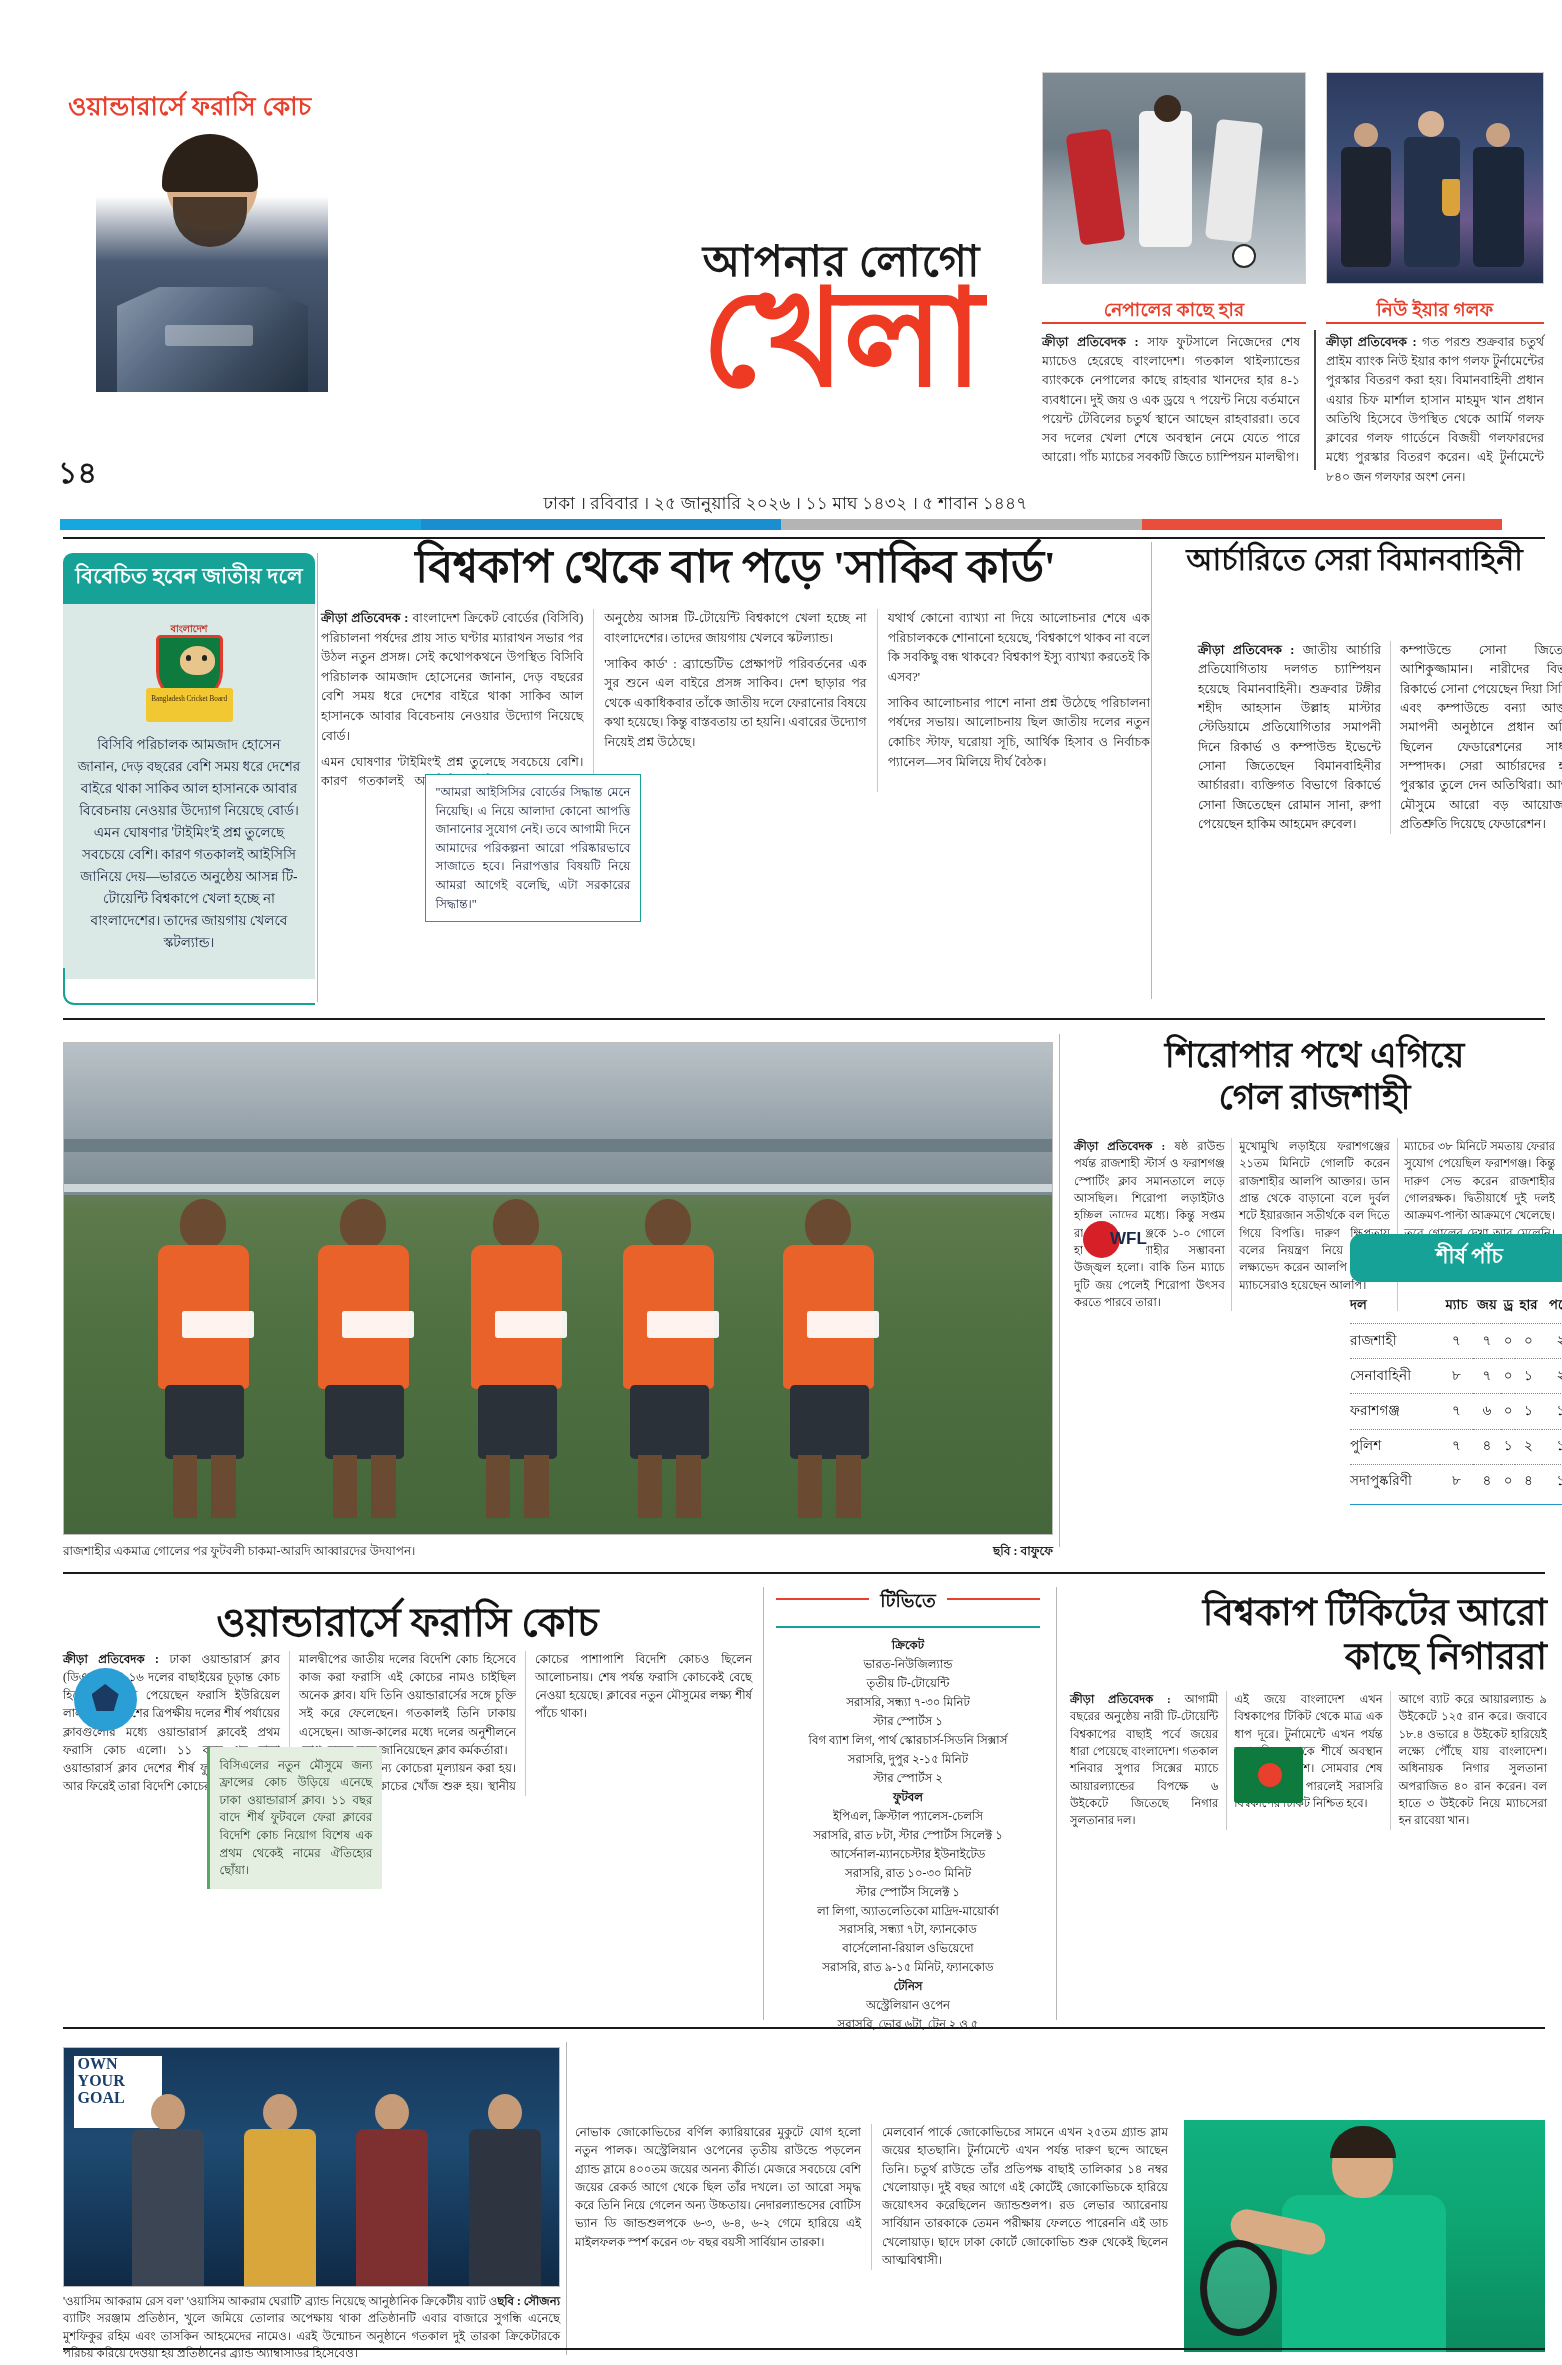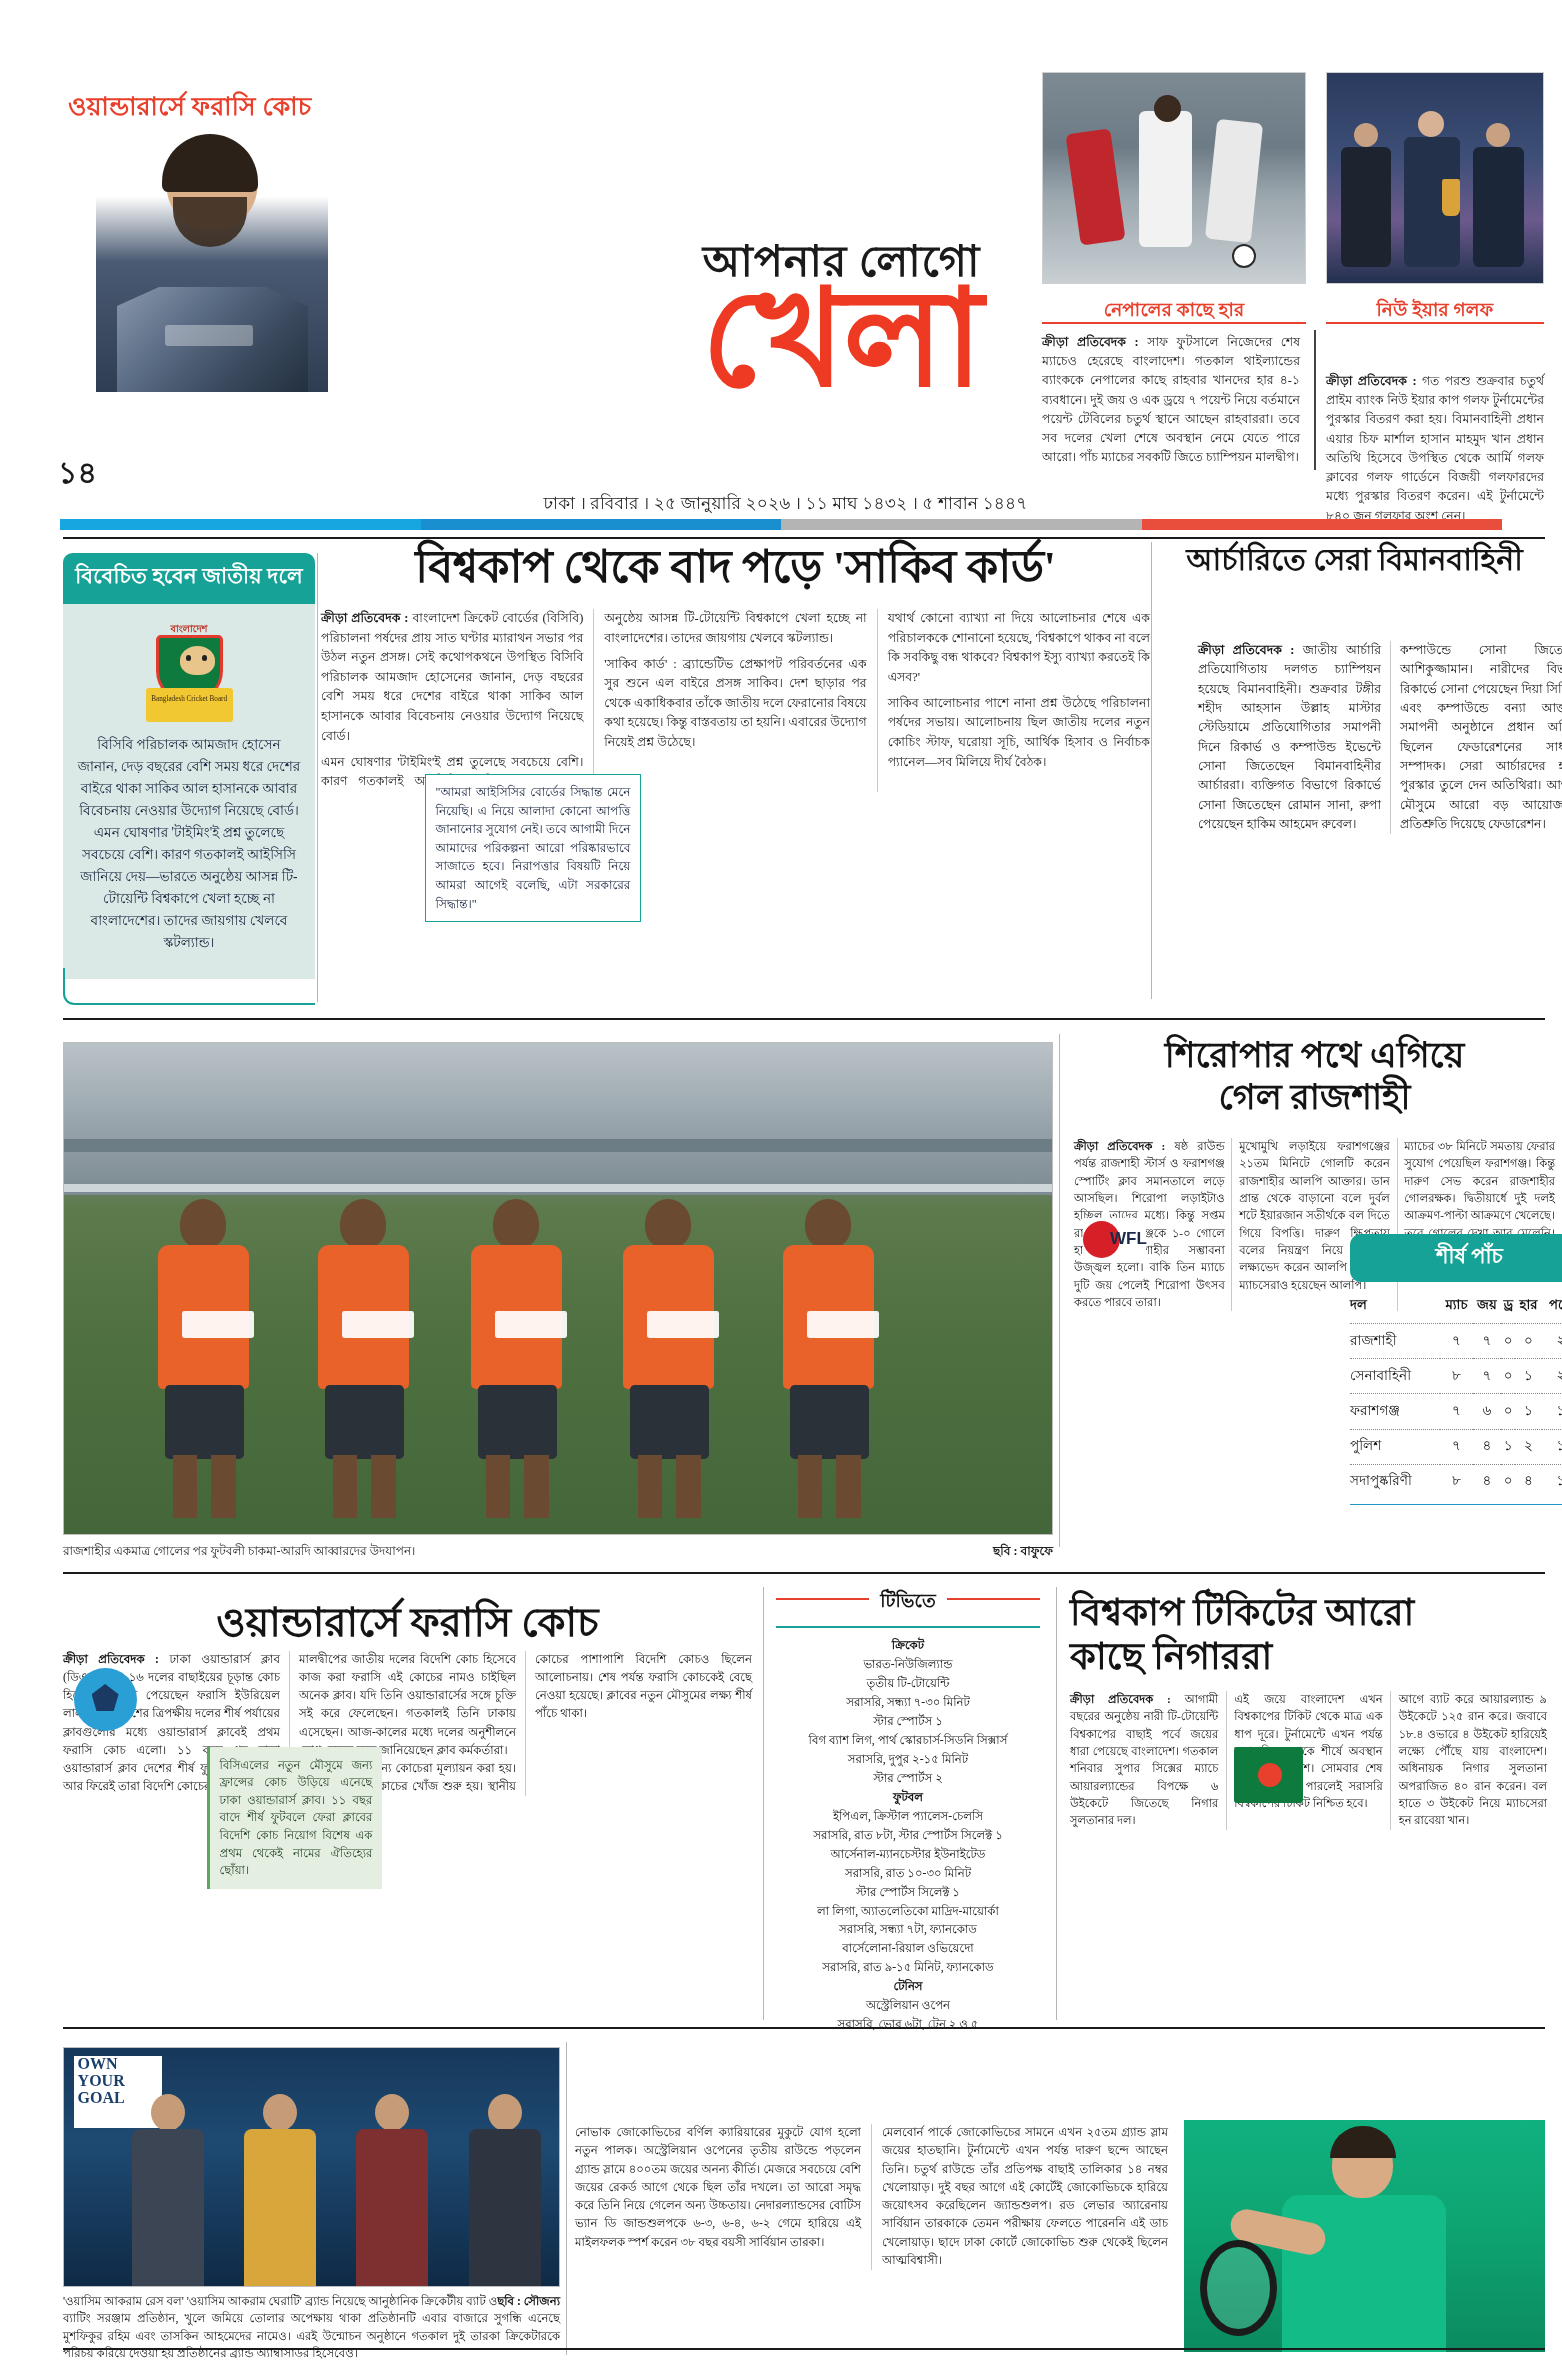--- a/index.html
+++ b/index.html
@@ -77,21 +77,21 @@
   .tr-caption {
     position:absolute; font-size:18.4px; font-weight:bold; color:#e8402c; letter-spacing:0.2px;
   }
   .tr-cap1 { left:1042px; top:296px; width:264px; text-align:center; }
   .tr-cap2 { left:1326px; top:296px; width:218px; text-align:center; }
   .tr-rule { position:absolute; background:#e8402c; height:1.6px; }
   .tr-rule1 { left:1042px; top:322px; width:264px; }
   .tr-rule2 { left:1326px; top:322px; width:218px; }
   .tr-body { position:absolute; font-size:12.4px; line-height:1.55; color:#1a1a1a; }
   .tr-b1 { left:1042px; top:333px; width:258px; }
-  .tr-b2 { left:1326px; top:333px; width:218px;margin-top:39px; }
+  .tr-b2 { left:1326px; top:333px; width:218px; }
   .tr-vrule { position:absolute; left:1314px; top:330px; width:1.6px; height:140px; background:#444; }
   .byline { font-weight:bold; }
 
   
   .colorbar { position:absolute; left:60px; top:519px; width:1442px; height:11.2px; display:flex; }
   .colorbar i { flex:1; display:block; height:100%; }
 
   
   .hr { position:absolute; background:#1a1a1a; }
   .vr { position:absolute; width:0.8px; background:#b5b5b5; }
@@ -207,21 +207,21 @@
   .tv-box { position:absolute; left:776px; top:1587px; width:264px; }
   .tv-hd-wrap { position:relative; text-align:center; }
   .tv-hd-line { position:absolute; top:11.2px; left:0; width:100%; height:1.6px; background:#e8402c; }
   .tv-hd { position:relative; display:inline-block; background:#fff; padding:0 11.2px;
     font-size:18.4px; font-weight:bold; color:#141414; }
   .tv-underline { height:1.6px; background:#16a296; margin-top:8px; }
   .tv-list { margin-top:9.6px; font-size:11.7px; line-height:1.62; text-align:center; }
   .tv-sport { font-weight:bold; }
 
   .tk-head { position:absolute; left:1070px; top:1591px; width:477px;
-    font-size:37px; font-weight:bold; text-align:left; line-height:1.2; color:#141414; }
+    font-size:37px; font-weight:bold; text-align:right; line-height:1.2; color:#141414; }
   .tk-body { position:absolute; left:1070px; top:1691px; width:477px;
     column-count:3; column-gap:16px; column-rule:0.8px solid #c9c9c9;
     font-size:11.4px; line-height:1.52; text-align:justify; }
   .bd-flag { position:absolute; left:1234px; top:1747px; width:69px; height:56px;
     background:#0f7a3d; border-radius:3.2px; }
   .bd-flag::after{content:"";position:absolute;left:24px;top:16px;width:24px;height:24px;background:#e8402c;border-radius:50%;}
 
   
   .bt-photo { position:absolute; left:63px; top:2047px; width:497px; height:240px;
     border:0.8px solid #bdbdbd; overflow:hidden;

